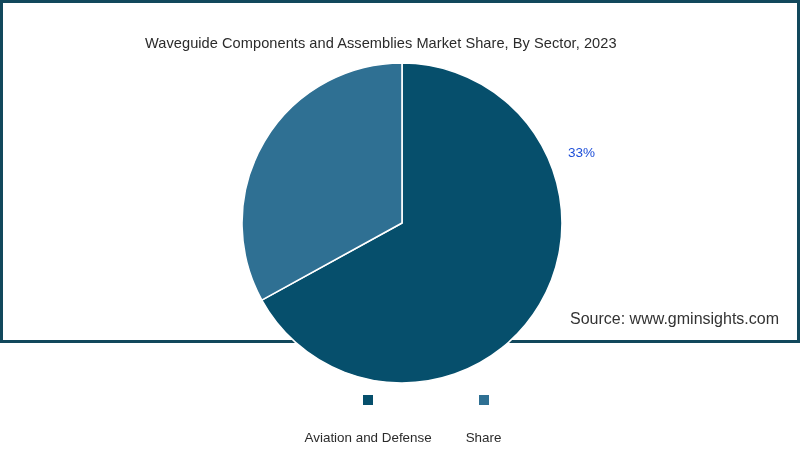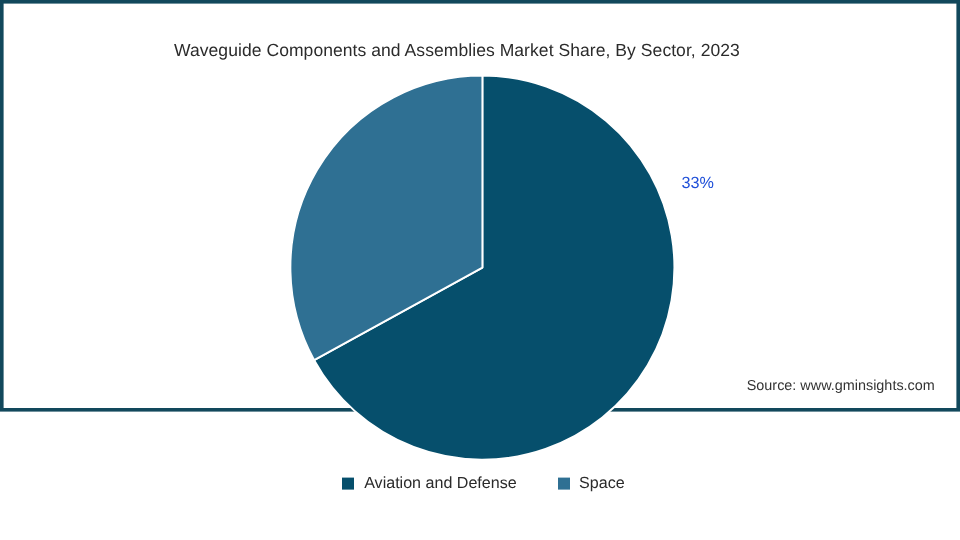--- a/index.html
+++ b/index.html
@@ -70,43 +70,43 @@
     top: 392px;
     width: 800px;
     display: flex;
     flex-direction: row;
     justify-content: center;
     align-items: center;
     gap: 34px;
   }
   .legend-item {
     display: flex;
-    flex-direction: row;
+    flex-direction: column;
     align-items: center;
-    gap: 8px;
+    gap: 25px;
   }
   .legend-swatch {
     width: 10px;
     height: 10px;
     flex: 0 0 auto;
     display: block;
   }
   .legend-label {
     font-size: 13.4px;
     color: #2b2b2b;
     line-height: 16px;
     white-space: nowrap;
   }
 
   
   #source-note {
     position: absolute;
     right: 18px;
     bottom: 12px;
-    font-size: 12px;
+    font-size: 16px;
     color: #333333;
     white-space: nowrap;
   }
 </style>
 </head>
 <body>
 
 <div id="chart-frame">
 
   <div id="chart-title">Waveguide Components and Assemblies Market Share, By Sector, 2023</div>
@@ -123,19 +123,19 @@
 
   <div class="slice-value-label" id="label-aviation-defense">33%</div>
 
   <div id="legend">
     <div class="legend-item">
       <span class="legend-swatch" style="background: rgb(6, 79, 108);"></span>
       <span class="legend-label">Aviation and Defense</span>
     </div>
     <div class="legend-item">
       <span class="legend-swatch" style="background: rgb(47, 112, 147);"></span>
-      <span class="legend-label">Space</span>
+      <span class="legend-label">Share</span>
     </div>
   </div>
 
   <div id="source-note">Source: www.gminsights.com</div>
 
 </div>
 
 </body></html>

